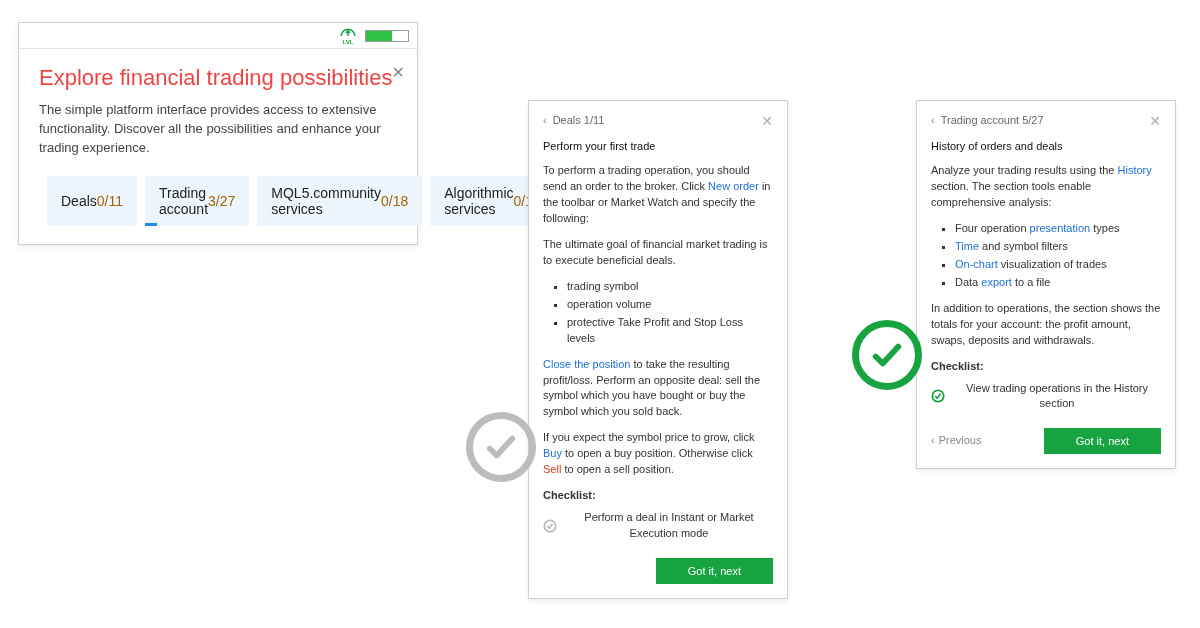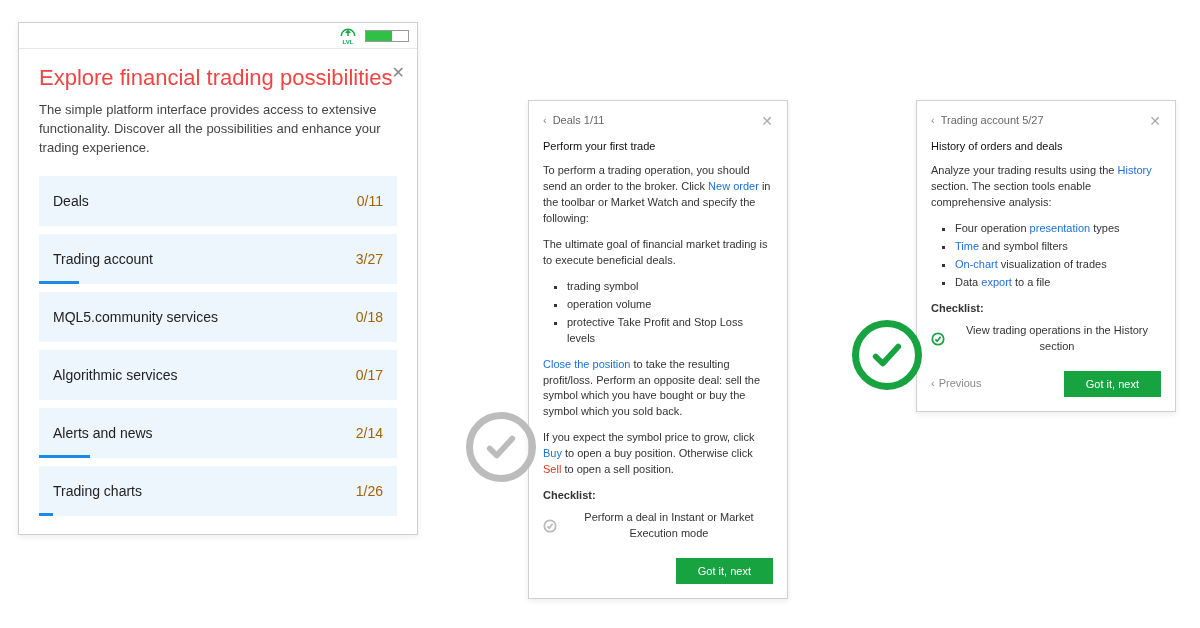--- a/index.html
+++ b/index.html
@@ -67,21 +67,21 @@
     position:absolute; right:12px; top:40px;
     font-size:16px; color:#888; cursor:pointer;
   }
   .explore p.sub {
     font-size: 13px;
     color: #444;
     line-height: 1.45;
     margin-bottom: 18px;
   }
 
-  .cat-list { display:flex; flex-direction:column; gap:8px; }
+  .cat-list { display:flex; flex-direction:row; gap:8px;margin-left:8px; }
   .cat {
     background:#eef6fd;
     height: 50px;
     display:flex; align-items:center; justify-content:space-between;
     padding: 0 14px;
     position: relative;
     cursor:pointer;
     font-size: 14px;
     color:#222;
   }
@@ -140,21 +140,21 @@
     margin-top:16px;
   }
   .card-footer .prev {
     color:#888; font-size:11px; display:flex; align-items:center; gap:4px;
     cursor:pointer;
   }
   .next-btn {
     background:#17a340;
     color:#fff;
     border:none;
-    padding:7px 22px;
+    padding:7px 32px;
     font-size:11px;
     cursor:pointer;
     margin-left:11px;
   }
   .card-footer.right-only { justify-content:flex-end; }
 
   
   .bigcheck {
     position:absolute;
     width:70px; height:70px;
@@ -277,20 +277,21 @@
   <h2>History of orders and deals</h2>
   <p>
     <span>Analyze your trading results using the </span><a>History</a><span> section. The section tools enable comprehensive analysis:</span>
   </p>
   <ul>
     <li><span>Four operation </span><a>presentation</a><span> types</span></li>
     <li><a>Time</a><span> and symbol filters</span></li>
     <li><a>On-chart</a><span> visualization of trades</span></li>
     <li><span>Data </span><a>export</a><span> to a file</span></li>
   </ul>
+  <p>In addition to operations, the section shows the totals for your account: the profit amount, swaps, deposits and withdrawals.</p>
   <div class="checklist-title">Checklist:</div>
   <div class="check-row">
     <span class="tick green">
       <svg viewBox="0 0 16 16" fill="none" stroke-width="2">
           <circle cx="8" cy="8" r="6.5"></circle>
           <path d="M5 8.5 L7 10.5 L11 5.5"></path>
         </svg>
     </span>
     <span>View trading operations in the History section</span>
   </div>

